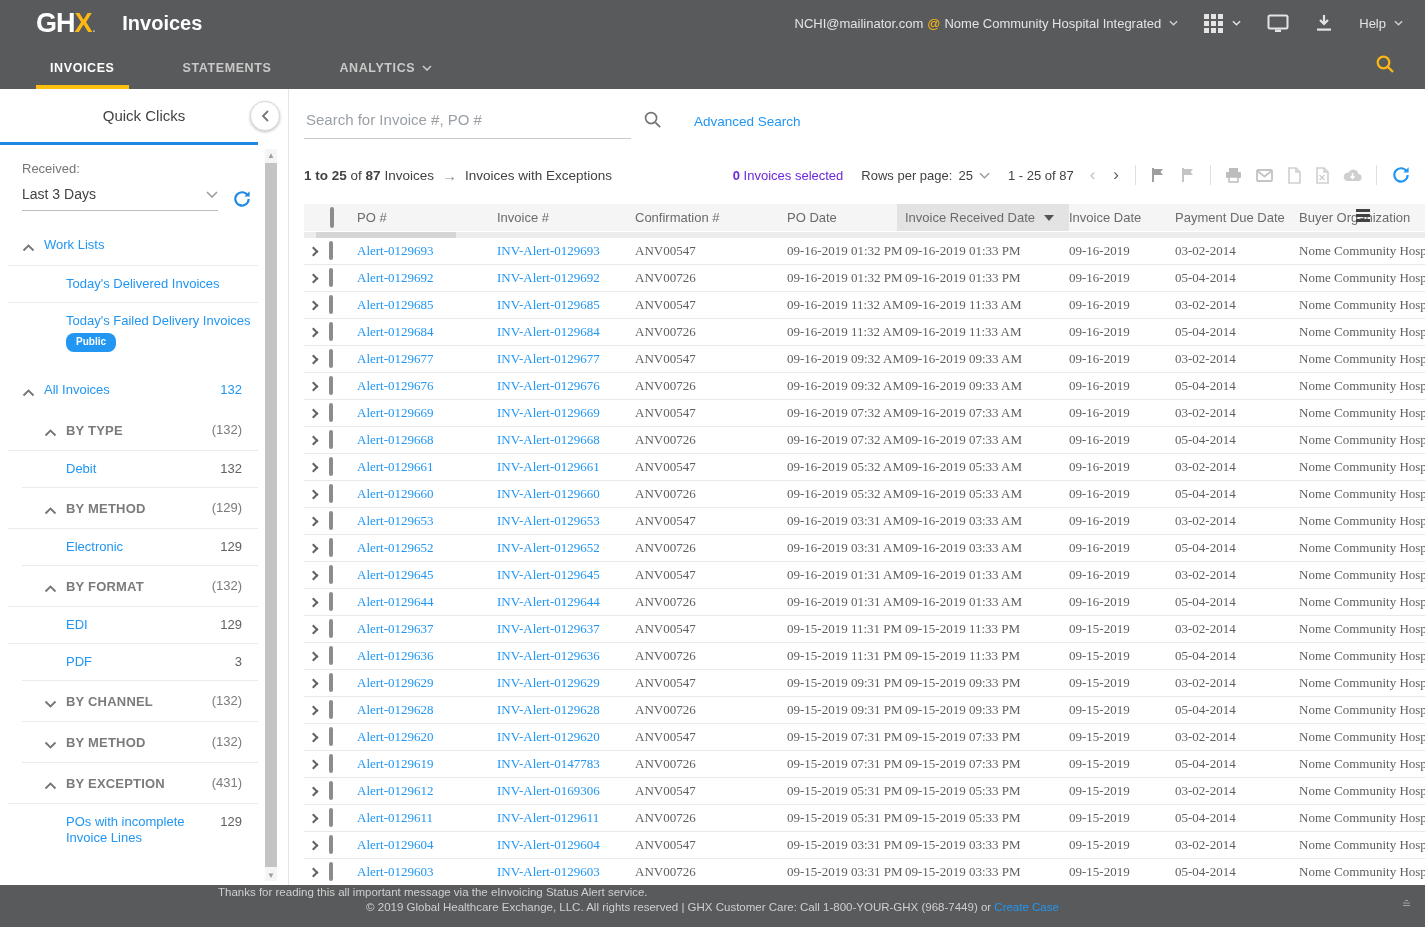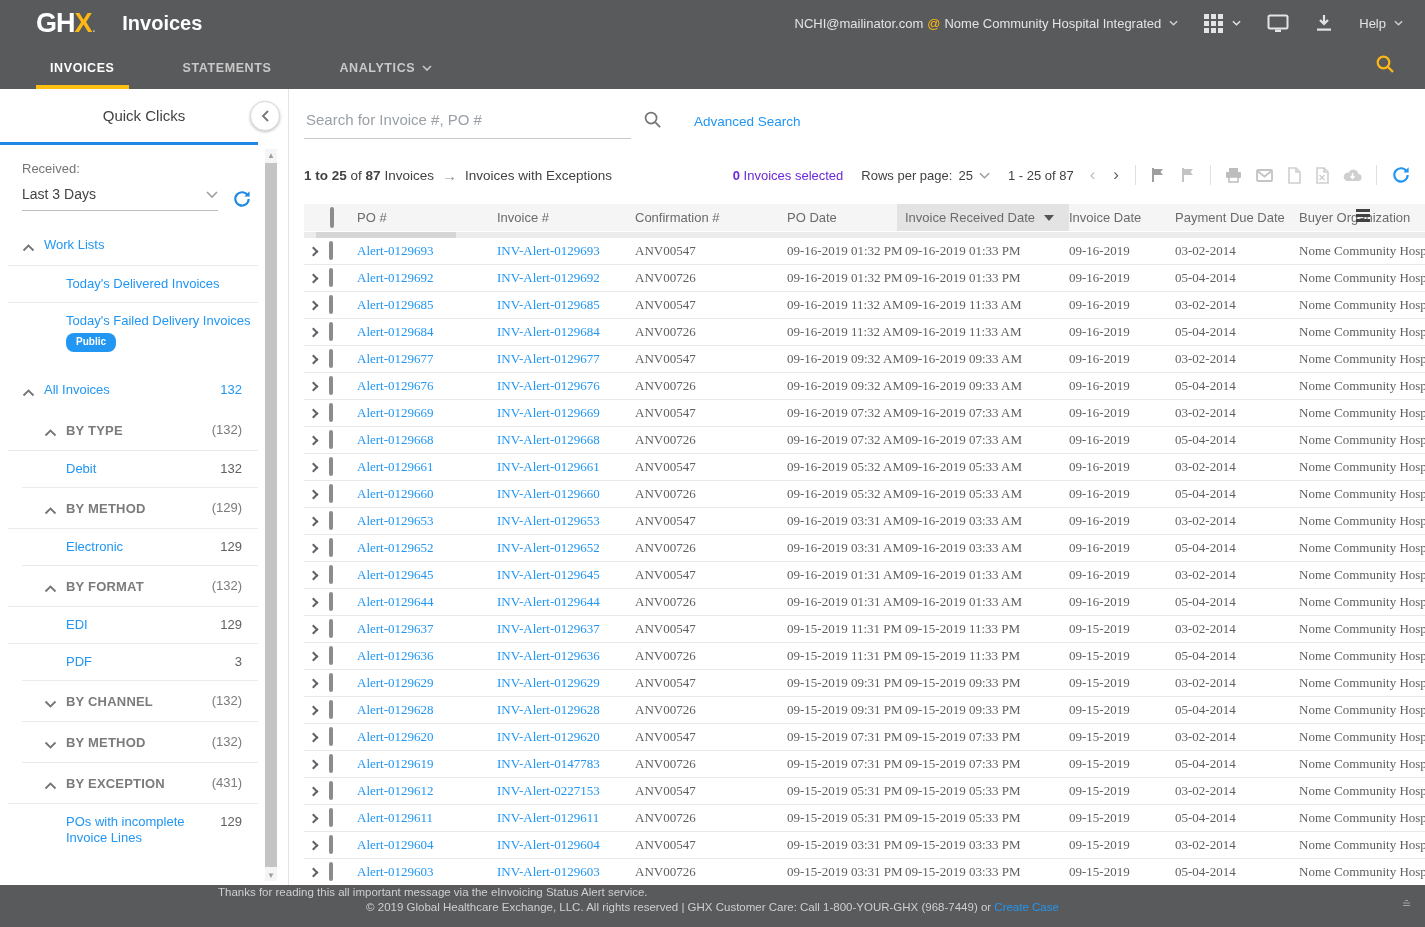--- a/index.html
+++ b/index.html
@@ -729,21 +729,21 @@
     <div class="cell-clip">09-15-2019</div>
     <div class="cell-clip">05-04-2014</div>
     <div class="cell-clip">Nome Community Hospital Integrated</div>
   </div>
           <div class="tbl-grid tbl-row">
     <div class="expander">
               <span class="chev-r"></span>
             </div>
     <div><span class="cb"></span></div>
     <div class="cell-clip"><a href="#">Alert-0129612</a></div>
-    <div class="cell-clip"><a href="#">INV-Alert-0227153</a></div>
+    <div class="cell-clip"><a href="#">INV-Alert-0169306</a></div>
     <div class="cell-clip">ANV00547</div>
     <div class="cell-clip">09-15-2019 05:31 PM</div>
     <div class="cell-clip">09-15-2019 05:33 PM</div>
     <div class="cell-clip">09-15-2019</div>
     <div class="cell-clip">03-02-2014</div>
     <div class="cell-clip">Nome Community Hospital Integrated</div>
   </div>
           <div class="tbl-grid tbl-row">
     <div class="expander">
               <span class="chev-r"></span>

